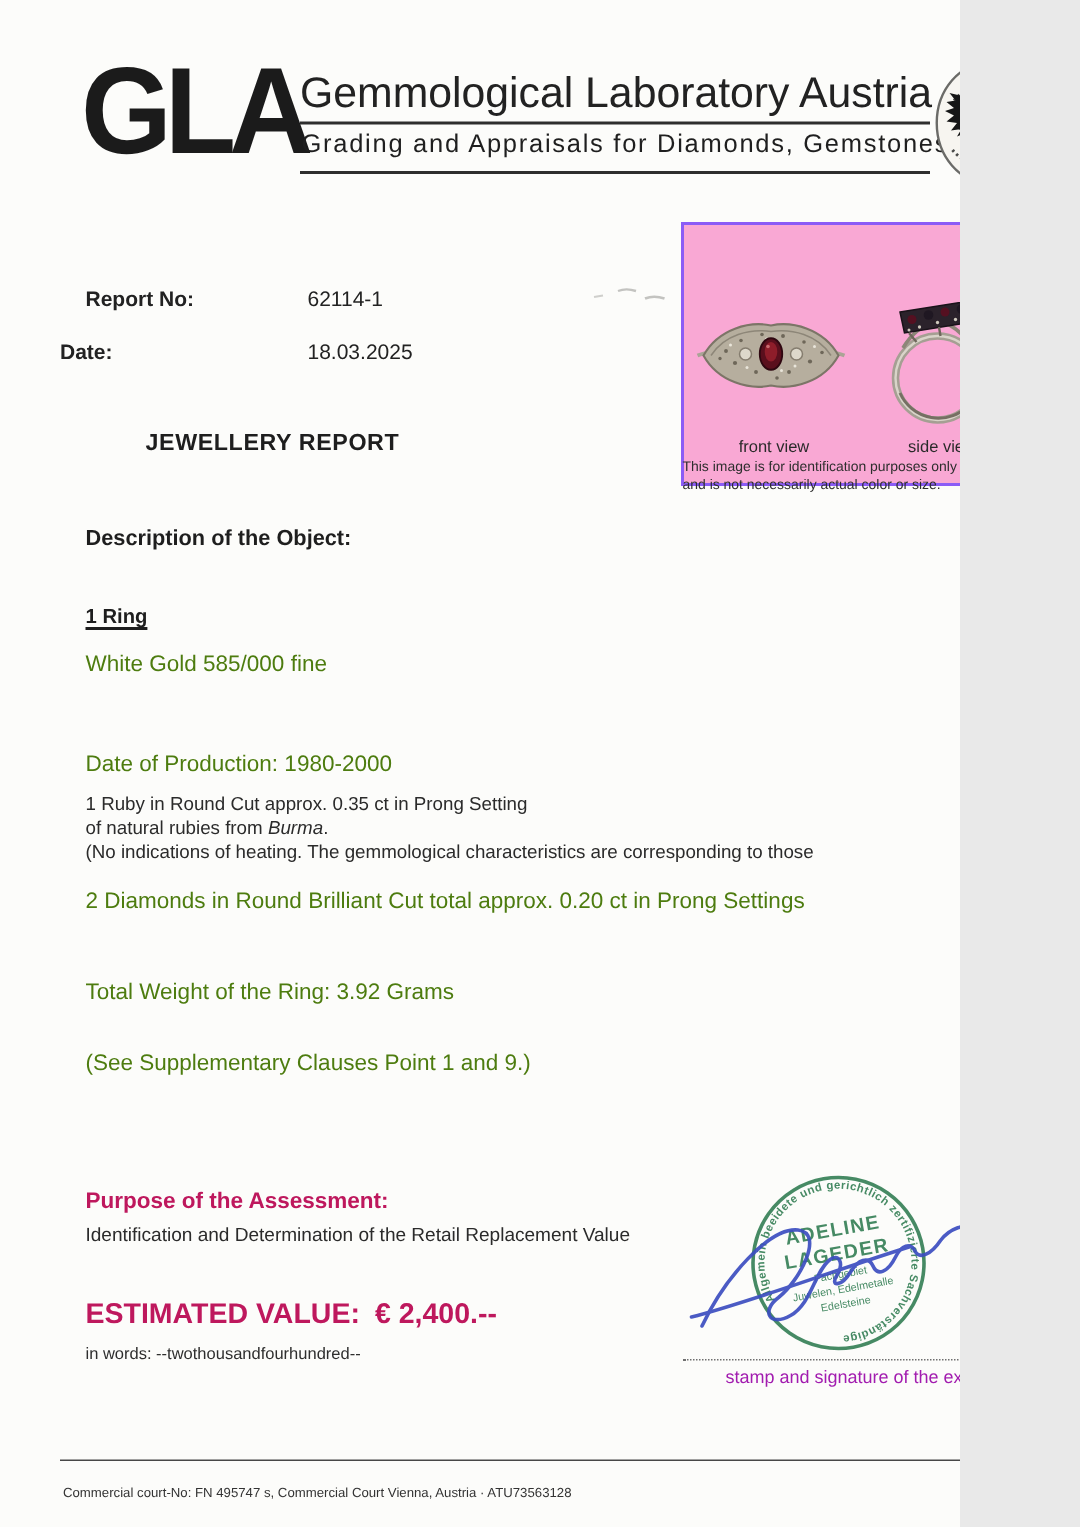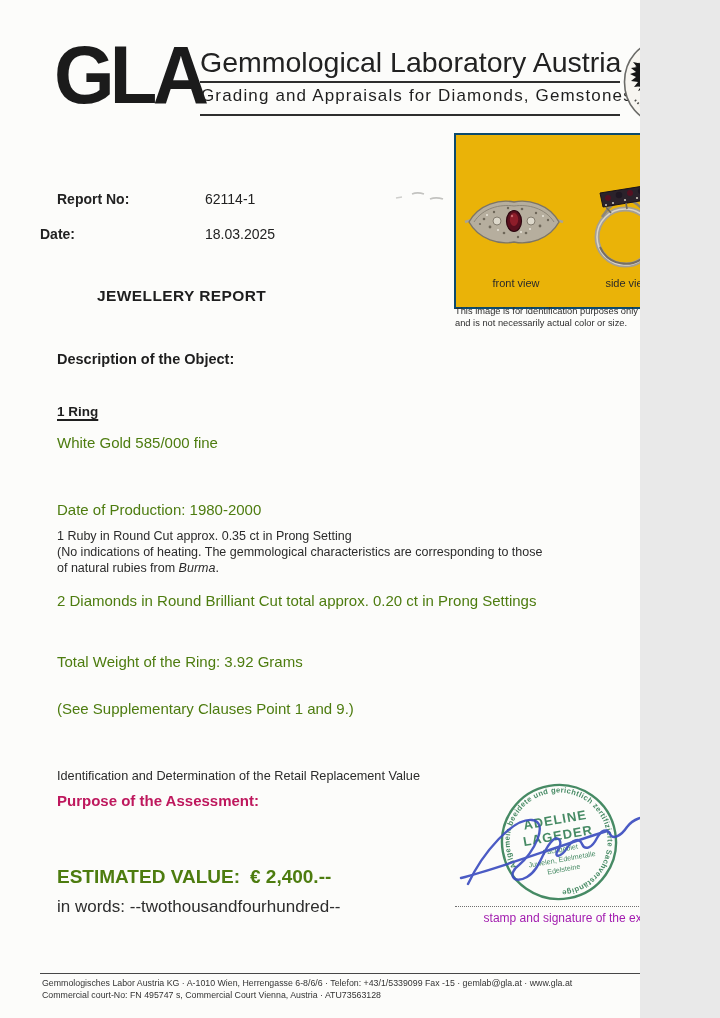--- a/index.html
+++ b/index.html
@@ -12,35 +12,35 @@
   .hdr-right{left:200px;top:47px;width:420px;}
   .hdr-title{font-size:28.5px;font-weight:400;color:#222;white-space:nowrap;line-height:1.1;}
   .hdr-rule{border-top:2px solid #2e2e2e;margin-top:3px;}
   .hdr-sub{font-size:17px;font-weight:400;letter-spacing:1.15px;color:#1f1f1f;
            padding:3px 0 5px 1px;white-space:nowrap;}
   
   .meta-label{font-size:14px;font-weight:700;color:#222;}
   .meta-value{font-size:14px;font-weight:400;color:#222;}
   .report-type{left:57px;top:287px;font-size:15.5px;font-weight:700;letter-spacing:.4px;color:#1e1e1e;margin-left:40px;}
   
-  .photo-box{left:454px;top:133px;width:236px;height:172px;border:2px solid #0c4a6e;background:#eab308;}
+  .photo-box{left:454px;top:148px;width:236px;height:172px;border:2px solid #8b5cf6;background:#f9a8d4;}
   .photo-label{position:absolute;font-size:11px;color:#2a2a2a;top:142px;width:100px;text-align:center;}
   .photo-caption{left:455px;top:306px;font-size:9.3px;line-height:11.5px;color:#2e2e2e;}
   
   .h-bold{font-size:14.5px;font-weight:700;color:#1e1e1e;}
   .body-line{font-size:15px;color:#4d7c0f;white-space:nowrap;}
   .body-block{font-size:12.5px;color:#2b2b2b;line-height:15.8px;}
   .item-head{font-size:13.5px;font-weight:700;color:#1e1e1e;text-decoration:underline;
              text-decoration-thickness:1.5px;text-underline-offset:2.5px;}
   
   .purpose-head{left:57px;top:792px;font-size:15px;font-weight:700;color:#be185d;}
-  .purpose-text{left:57px;top:769px;font-size:12.7px;color:#2b2b2b;}
-  .estimated{left:57px;top:866px;font-size:19px;font-weight:700;color:#4d7c0f;white-space:nowrap;}
+  .purpose-text{left:57px;top:816px;font-size:12.7px;color:#2b2b2b;}
+  .estimated{left:57px;top:866px;font-size:19px;font-weight:700;color:#be185d;white-space:nowrap;}
   .estimated .val{margin-left:10px;}
-  .in-words{left:57px;top:897px;font-size:17px;color:#2e2e2e;}
+  .in-words{left:57px;top:897px;font-size:11px;color:#2e2e2e;}
   
   .sig-rule{left:455px;top:906px;width:236px;border-top:1.5px dotted #6f6f6f;}
   .sig-caption{left:455px;top:911px;width:236px;text-align:center;font-size:12px;color:#a21caf;}
   
   .footer-rule{left:40px;top:973px;width:642px;border-top:1.5px solid #474747;}
   .footer-line{left:42px;font-size:8.8px;color:#333;white-space:nowrap;}
 </style>
 </head>
 <body>
 
@@ -161,22 +161,22 @@
 
   <div class="abs" style="left:57px;top:402px;">
     <span class="item-head">1 Ring</span>
   </div>
 
   <div class="abs body-line" style="left:57px;top:434px;">White Gold 585/000 fine</div>
   <div class="abs body-line" style="left:57px;top:501px;">Date of Production: 1980-2000</div>
 
   <div class="abs body-block" style="left:57px;top:529px;">
     <div>1 Ruby in Round Cut approx. 0.35 ct in Prong Setting</div>
+    <div><span>of natural rubies from </span><i>Burma</i><span>.</span></div>
     <div>(No indications of heating. The gemmological characteristics are corresponding to those</div>
-    <div><span>of natural rubies from </span><i>Burma</i><span>.</span></div>
   </div>
 
   <div class="abs body-line" style="left:57px;top:592px;">2 Diamonds in Round Brilliant Cut total approx. 0.20 ct in Prong Settings</div>
   <div class="abs body-line" style="left:57px;top:653px;">Total Weight of the Ring: 3.92 Grams</div>
   <div class="abs body-line" style="left:57px;top:700px;">(See Supplementary Clauses Point 1 and 9.)</div>
 
   <div class="abs purpose-head">Purpose of the Assessment:</div>
   <div class="abs purpose-text">Identification and Determination of the Retail Replacement Value</div>
 
   <div class="abs estimated">
@@ -207,16 +207,15 @@
     <g fill="none" stroke="#3c4ec0" stroke-width="2.4" stroke-linecap="round" opacity="0.92">
       <path d="M 13 94 C 28 62, 58 28, 77 30 C 95 32, 78 64, 64 75 C 52 84, 58 95, 72 87 C 86 79, 88 58, 98 50 C 104 45, 108 52, 103 60 C 98 68, 106 68, 112 58 C 117 50, 124 47, 127 54 C 130 61, 137 58, 142 48 C 146 40, 152 38, 155 44 C 158 50, 166 46, 172 37 C 178 29, 189 25, 195 29"></path>
       <path d="M 6 88 C 42 79, 92 60, 152 41"></path>
     </g>
   </svg>
 
   <div class="abs sig-rule"></div>
   <div class="abs sig-caption">stamp and signature of the expert</div>
 
   <div class="abs footer-rule"></div>
-  <div class="abs footer-line" style="top:978px;">Gemmologisches Labor Austria KG  ·  A-1010 Wien, Herrengasse 6-8/6/6  ·  Telefon: +43/1/5339099  Fax -15  ·  gemlab@gla.at  ·  www.gla.at</div>
   <div class="abs footer-line" style="top:990px;">Commercial court-No: FN 495747 s, Commercial Court Vienna, Austria  ·  ATU73563128</div>
 
 </div>
 
 </body></html>

